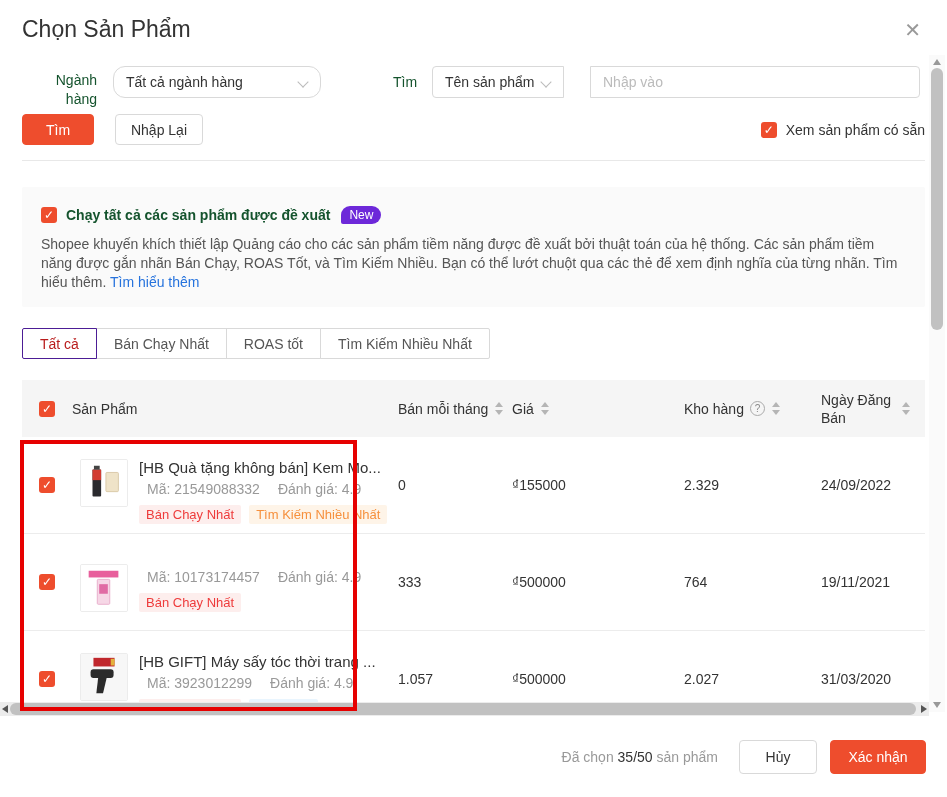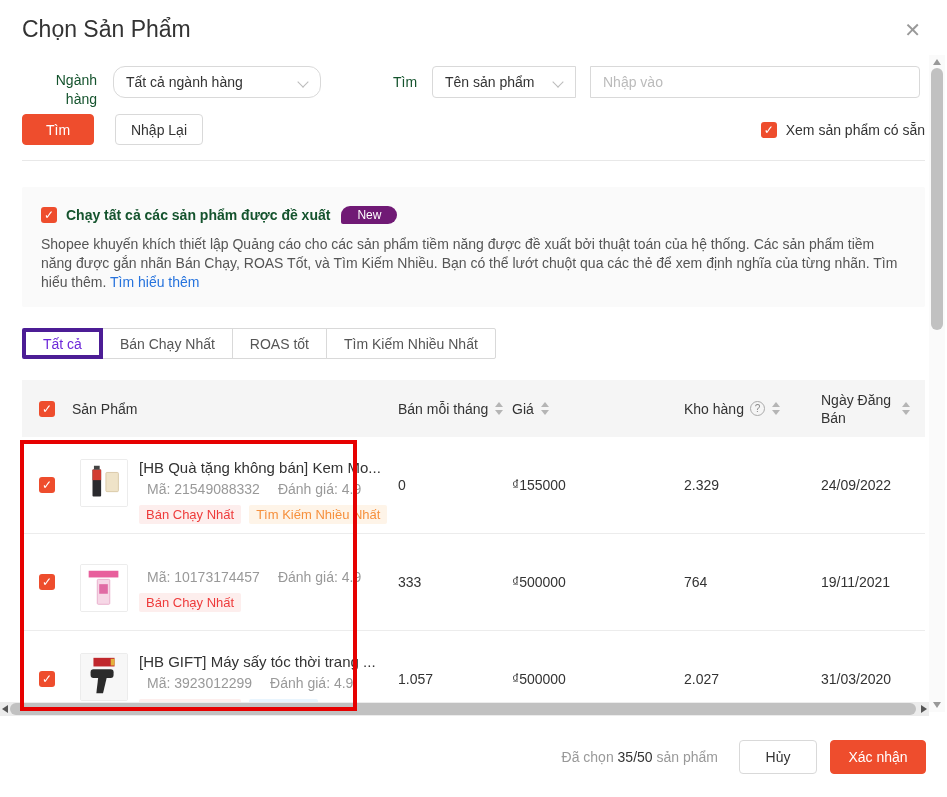--- a/index.html
+++ b/index.html
@@ -12,21 +12,21 @@
   .label { font-size:14px; color:#14532d; }
   .cat-label { position:absolute; left:53px; top:71px; width:44px; text-align:right; line-height:19px; }
   .search-label { position:absolute; left:393px; top:74px; }
 
   .select, .text-input {
     position:absolute; height:32px; background:#fff; border:1px solid #d9d9d9;
     border-radius:12px; font-size:14px; color:#333; display:flex; align-items:center;
     padding:0 12px; cursor:pointer;
   }
   .cat-select { left:113px; top:66px; width:208px; }
-  .type-select { left:432px; top:66px; width:144px; border-radius:4px 0 0 4px; }
+  .type-select { left:432px; top:66px; width:132px; border-radius:4px 0 0 4px; }
   .query-input { left:590px; top:66px; width:330px; border-radius:0 4px 4px 0; cursor:text; }
   .query-input input { border:none; outline:none; width:100%; font-size:14px; font-family:inherit; color:#0c4a6e; background:transparent; }
   .query-input input::placeholder { color:#bbb; }
   .chev { position:absolute; right:13px; top:11px; width:8px; height:8px; border-right:1.5px solid #bbb; border-bottom:1.5px solid #bbb; transform:rotate(45deg); }
 
   .btn { display:flex; align-items:center; justify-content:center; font-size:14px; border-radius:4px; cursor:pointer; font-family:inherit; }
   .btn-primary { background:#ee4d2d; color:#fff; border:1px solid #ee4d2d; }
   .btn-plain { background:#fff; color:#333; border:1px solid #d9d9d9; }
   .btn-search { position:absolute; left:22px; top:114px; width:72px; height:31px; }
   .btn-reset { position:absolute; left:115px; top:114px; width:88px; height:31px; }
@@ -34,30 +34,30 @@
   .checkbox { width:16px; height:16px; background:#ee4d2d; border-radius:3px; color:#fff; font-size:12px; line-height:16px; text-align:center; flex:0 0 16px; cursor:pointer; }
   .check-row { display:flex; align-items:center; gap:9px; }
   .available-check { position:absolute; right:22px; top:122px; }
   .available-check .label { color:#333; }
 
   .divider { position:absolute; left:22px; right:22px; top:160px; height:1px; background:#e8e8e8; }
 
   .panel { position:absolute; left:22px; top:187px; width:903px; height:120px; background:#fafafa; border-radius:2px; }
   .panel-check-row { position:absolute; left:19px; top:19px; }
   .panel-check-row .label { font-weight:bold; }
-  .new-badge { background:#701a75; color:#fff; font-size:12px; padding:2px 16px; border-radius:9px 9px 9px 2px; margin-left:2px; }
+  .new-badge { background:#6d28d9; color:#fff; font-size:12px; padding:2px 8px; border-radius:9px 9px 9px 2px; margin-left:2px; }
   .panel-desc { position:absolute; left:19px; top:48px; width:866px; font-size:14px; color:#555; line-height:19px; }
   .link { color:#2673dd; cursor:pointer; }
 
   .tabs { position:absolute; left:22px; top:328px; height:31px; display:flex; }
   .tab { height:31px; display:flex; align-items:center; padding:0 17px; font-size:14px; color:#555;
          background:#fff; border:1px solid #d9d9d9; margin-left:-1px; cursor:pointer; white-space:nowrap; }
   .tab:first-child { margin-left:0; border-radius:2px 0 0 2px; }
   .tab:last-child { border-radius:0 2px 2px 0; }
-  .tab.active { color:#6d28d9; border:4px solid #4c1d95; z-index:2; }
+  .tab.active { color:#b91c1c; border:1px solid #4c1d95; z-index:2; }
 
   .grid-cols { display:grid; grid-template-columns:50px 326px 114px 172px 137px 104px; align-items:center; }
   .thead { position:absolute; left:22px; top:380px; width:903px; height:57px; background:#f5f5f5; font-size:14px; color:#333; }
   .thead .cb-cell { display:flex; justify-content:center; }
   .th { display:flex; align-items:center; }
   .th .two-line { width:74px; line-height:18px; }
   .sort { display:inline-flex; flex-direction:column; gap:3px; margin-left:7px; }
   .sort .up { width:0; height:0; border-left:4px solid transparent; border-right:4px solid transparent; border-bottom:5px solid #b5b5b5; }
   .sort .dn { width:0; height:0; border-left:4px solid transparent; border-right:4px solid transparent; border-top:5px solid #b5b5b5; }
   .help { width:15px; height:15px; border:1px solid #aaa; border-radius:50%; color:#888; font-size:10px; line-height:13px; text-align:center; margin-left:6px; }

